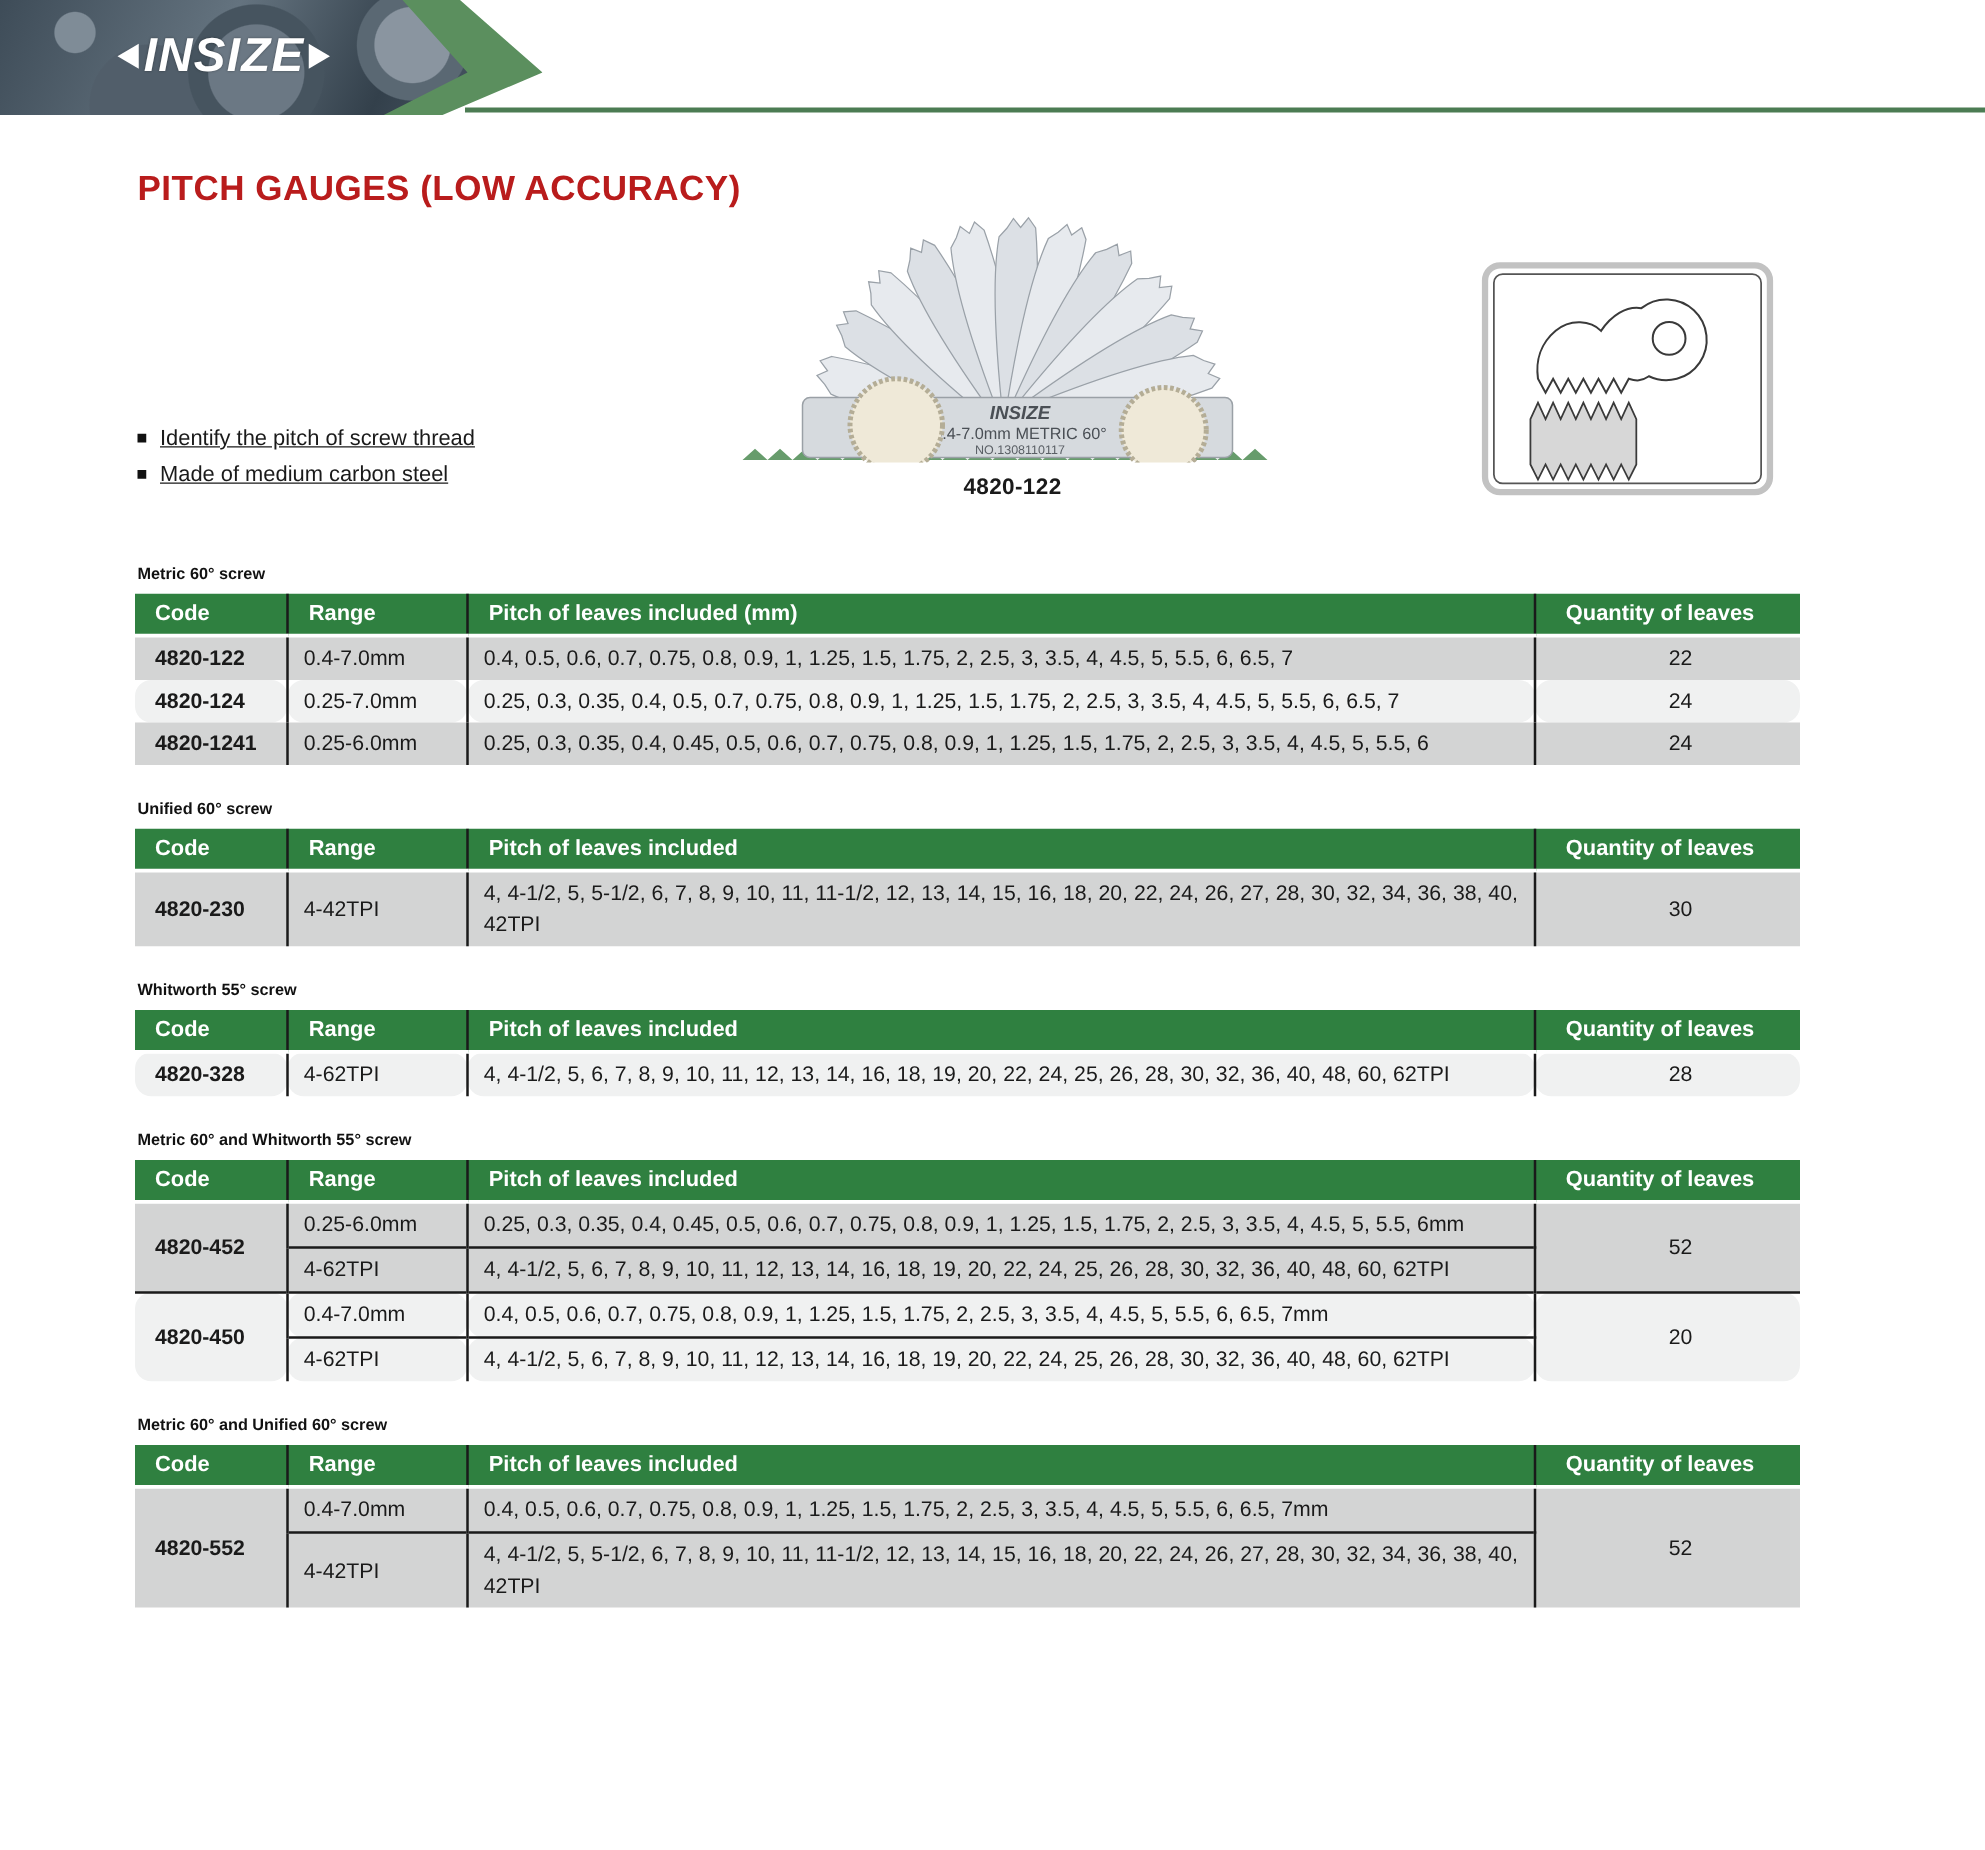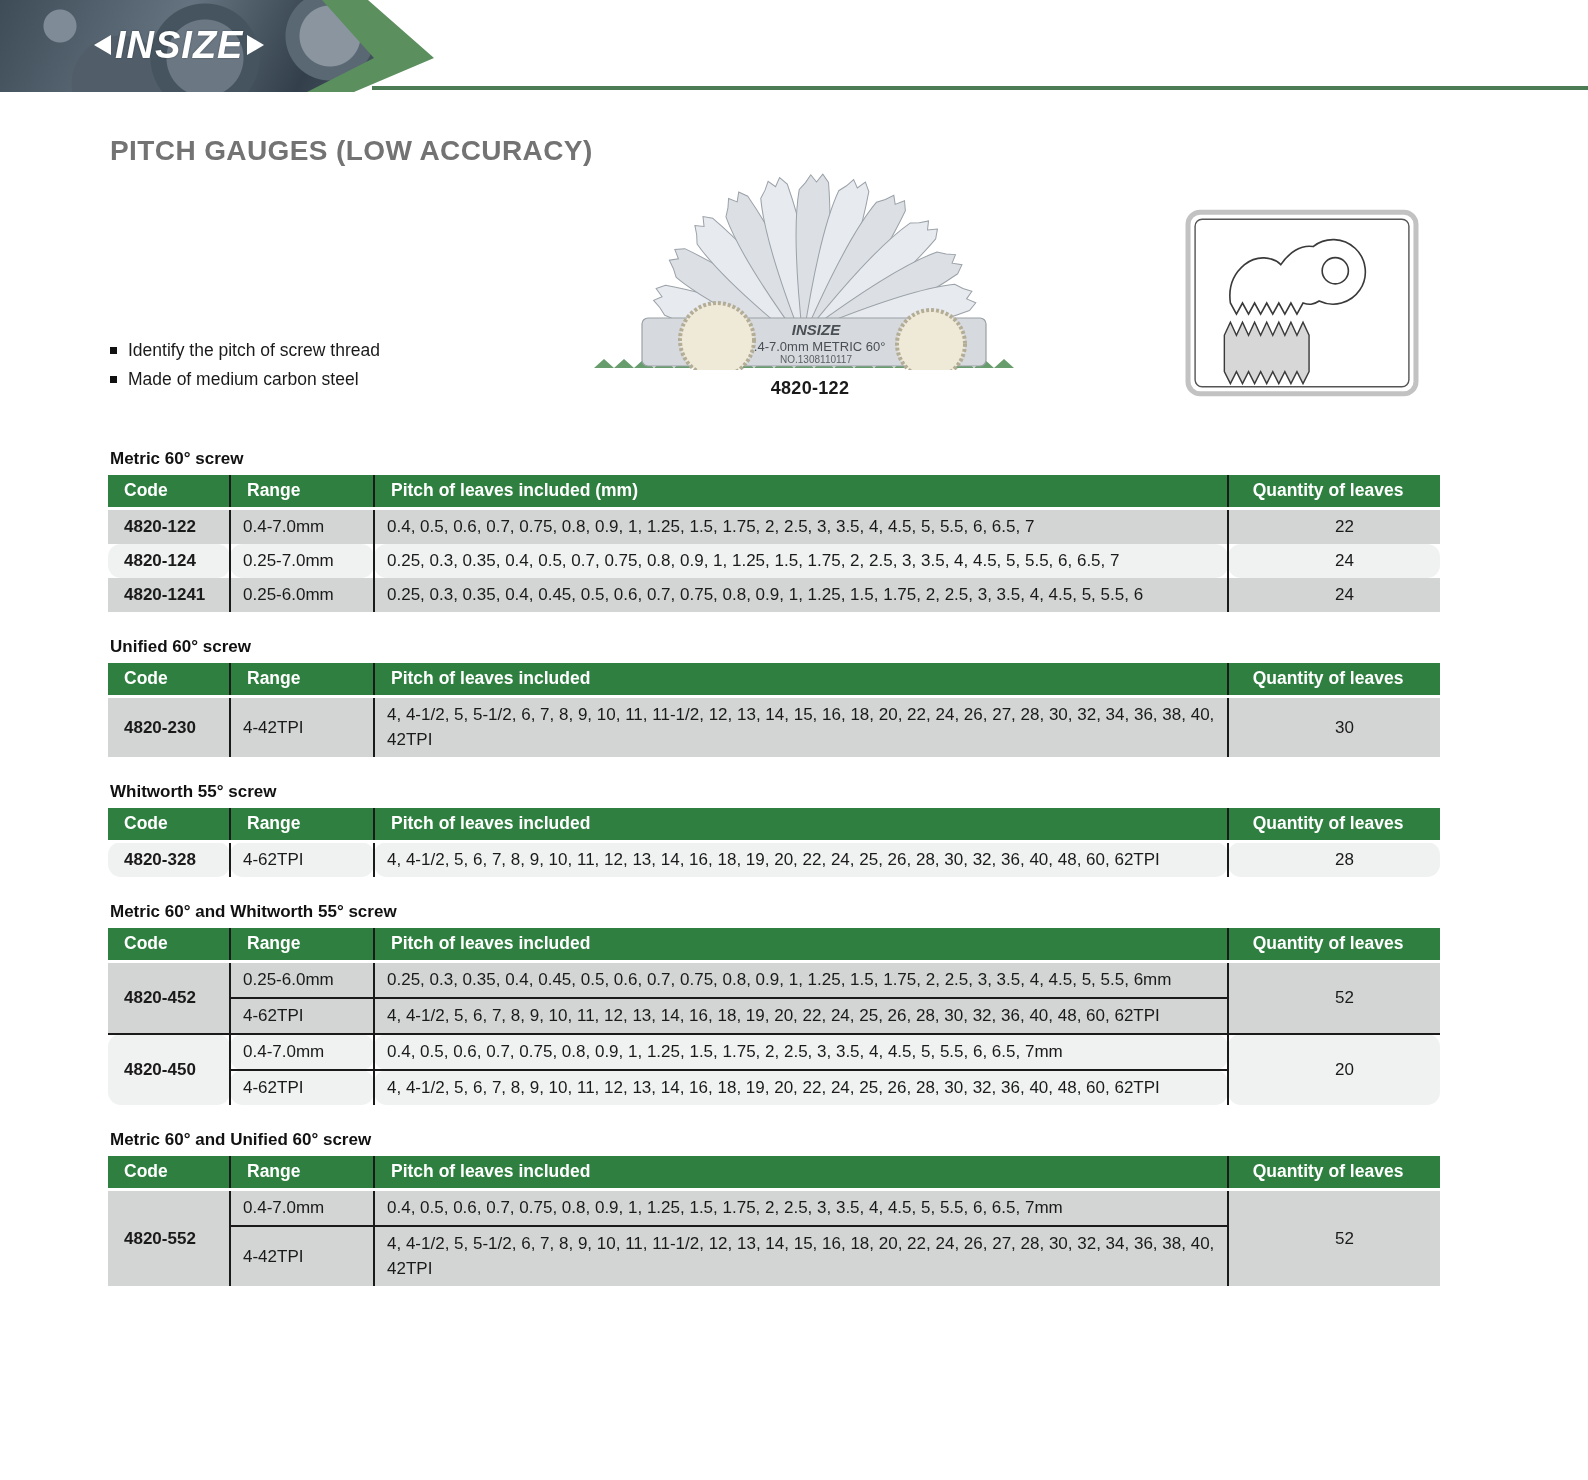--- a/index.html
+++ b/index.html
@@ -21,33 +21,33 @@
   .logo{position:absolute;left:94px;top:26px;display:flex;align-items:center;}
   .logo-text{color:#fff;font-style:italic;font-weight:bold;font-size:38px;line-height:1;letter-spacing:1px;
     text-shadow:0 0 2px rgba(0,0,0,.4);}
   .arrow-l{width:0;height:0;border-top:10px solid transparent;border-bottom:10px solid transparent;
     border-right:17px solid #fff;margin-right:4px;}
   .arrow-r{width:0;height:0;border-top:10px solid transparent;border-bottom:10px solid transparent;
     border-left:17px solid #fff;margin-left:4px;}
 
   
   .content{padding:0 115px 0 108px;}
-  h1.page-title{font-size:28px;font-weight:bold;color:#737373;margin:42px 0 0 2px;line-height:34px;letter-spacing:.4px;}
+  h1.page-title{font-size:28px;font-weight:bold;color:#b91c1c;margin:42px 0 0 2px;line-height:34px;letter-spacing:.4px;}
 
   .product-zone{position:relative;height:256px;}
   .photo-wrap{position:absolute;left:416px;top:4px;width:572px;text-align:center;}
   .caption{font-weight:bold;font-size:18px;margin-top:4px;letter-spacing:.3px;}
   .illus{position:absolute;left:1076px;top:40px;}
   .features{position:absolute;left:2px;top:172px;list-style:none;margin:0;padding:0;font-size:17.5px;}
-  .features li{display:flex;align-items:center;gap:11px;margin-bottom:8px;}
+  .features li{display:flex;align-items:center;gap:11px;margin-bottom:8px;text-decoration:underline;}
   .bullet{width:7px;height:7px;background:#111;flex:none;display:inline-block;}
 
   
   .section{margin-top:24px;}
-  .sec-title{font-size:17px;font-weight:bold;color:#111;margin:0 0 5px 2px;line-height:22px;}
+  .sec-title{font-size:13px;font-weight:bold;color:#111;margin:0 0 5px 2px;line-height:22px;}
   table.spec{border-collapse:collapse;width:1332px;table-layout:fixed;font-size:17px;color:#1a1a1a;}
   col.c-code{width:122px;} col.c-range{width:144px;} col.c-qty{width:212px;}
   th{background:#2f8040;color:#fff;font-size:17.5px;font-weight:bold;text-align:left;
      padding:4px 12px 5px 16px;border-left:2px solid #1a1a1a;border-bottom:3px solid #fff;height:23px;}
   th:first-child{border-left:none;}
   th.th-qty{text-align:center;padding-left:0;padding-right:13px;}
   td{border-left:2px solid #1a1a1a;padding:4px 12px 5px;line-height:25px;vertical-align:middle;}
   .td-code{font-weight:bold;border-left:none;padding-left:16px;}
   .td-qty{text-align:center;padding-left:32px;}
   tr.dark td{background:#d3d4d4;}

